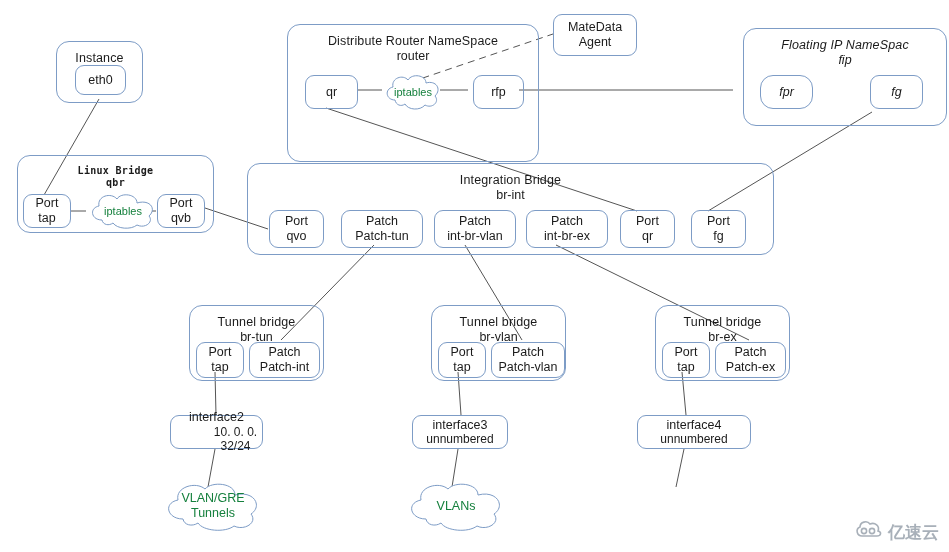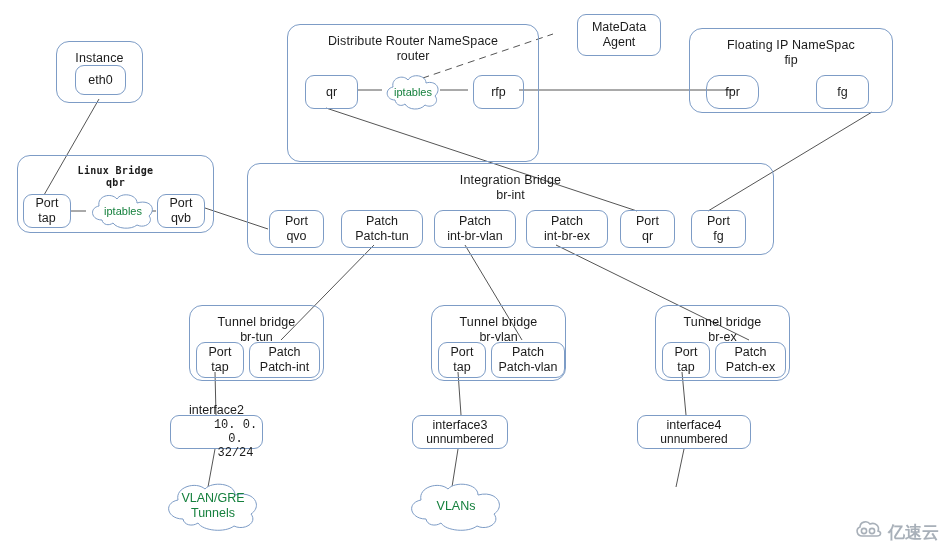--- a/index.html
+++ b/index.html
@@ -52,21 +52,21 @@
     white-space: nowrap;
   }
   .leaf-line {
     font-size: 12.5px;
     white-space: nowrap;
   }
   .leaf-line.small {
     font-size: 12px;
   }
   .serif-num {
-    font-family: Liberation Mono, monospace;
+    font-family: Liberation Sans, sans-serif;
     font-size: 12px;
     margin-left: 38px;
   }
   .bold-mono {
     font-family: "DejaVu Sans Mono", monospace;
     font-weight: bold;
     font-size: 10px;
     letter-spacing: .3px;
   }
   .cloud-node {
@@ -172,26 +172,26 @@
                  C58 29 50 36 43 32 C38 38 26 37 23 31 C19 34 14 32 13 27 Z" fill="#ffffff" stroke="#7d9cc6" stroke-width="1"></path>
       </svg>
       <div class="cloud-label tiny">iptables</div>
     </div>
 
     <div class="node" style="position:absolute; left:185px; top:50px; width:51px; height:34px;">
       <div class="leaf-line">rfp</div>
     </div>
   </div>
 
-  <div class="node" style="left:553px; top:14px; width:84px; height:42px;margin-left:24px;">
+  <div class="node" style="left:553px; top:14px; width:84px; height:42px;">
     <div class="leaf-line">MateData</div>
     <div class="leaf-line">Agent</div>
   </div>
 
-  <div class="node container-node" style="left:689px; top:28px; width:204px; height:85px;">
+  <div class="node container-node" style="left:743px; top:28px; width:204px; height:98px;font-style:italic;">
     <div class="container-title">Floating  IP NameSpac</div>
     <div class="container-sub">fip</div>
 
     <div class="node" style="position:absolute; left:16px; top:46px; width:53px; height:34px;border-radius:13px;">
       <div class="leaf-line">fpr</div>
     </div>
     <div class="node" style="position:absolute; left:126px; top:46px; width:53px; height:34px;">
       <div class="leaf-line">fg</div>
     </div>
   </div>

